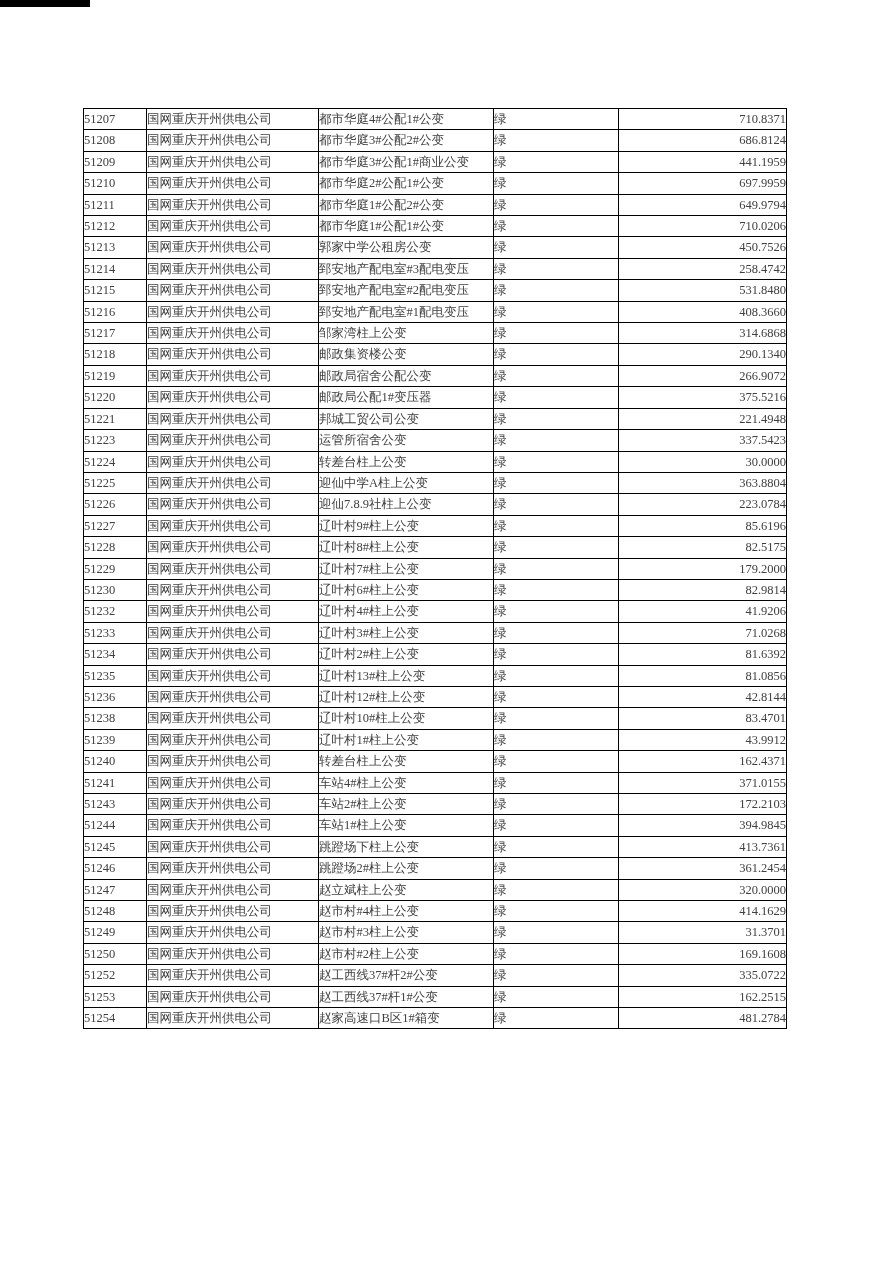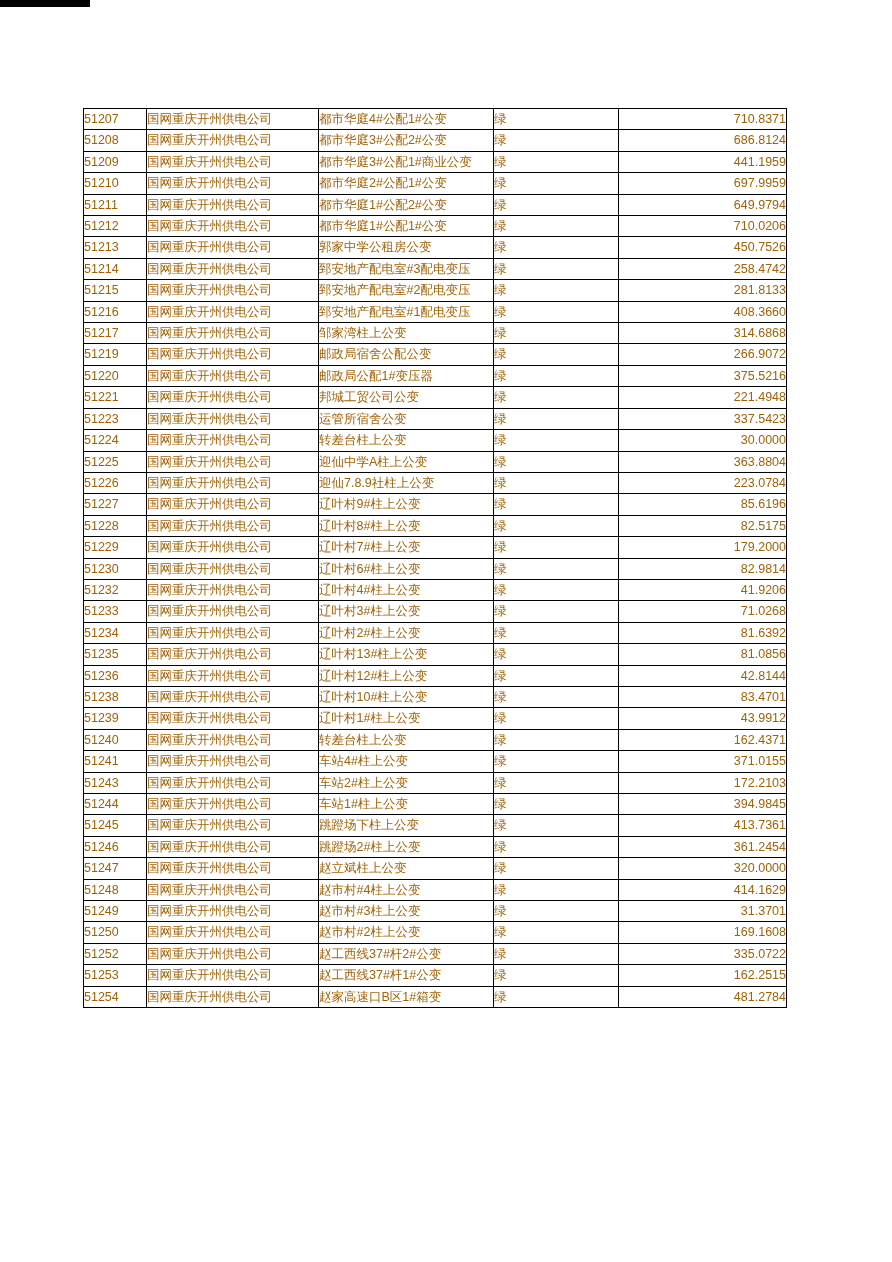--- a/index.html
+++ b/index.html
@@ -26,21 +26,22 @@
   .table-wrap {
     position: absolute;
     left: 83px;
     top: 108px;
   }
   table.data-table {
     border-collapse: collapse;
     table-layout: fixed;
     width: 703px;
     font-size: 12.5px;
-    color: #a16207;
+    color: #404040;
+    font-family: Liberation Serif, serif;
   }
   table.data-table td {
     border: 1px solid #000000;
     height: 20.4px;
     line-height: 20.4px;
     padding: 0;
     white-space: nowrap;
     overflow: visible;
     vertical-align: middle;
   }
@@ -119,35 +120,42 @@
     <td class="c-company">国网重庆开州供电公司</td>
     <td class="c-name">郅安地产配电室#3配电变压</td>
     <td class="c-status">绿</td>
     <td class="c-value">258.4742</td>
   </tr>
         <tr>
     <td class="c-id">51215</td>
     <td class="c-company">国网重庆开州供电公司</td>
     <td class="c-name">郅安地产配电室#2配电变压</td>
     <td class="c-status">绿</td>
-    <td class="c-value">281.8133</td>
+    <td class="c-value">531.8480</td>
   </tr>
         <tr>
     <td class="c-id">51216</td>
     <td class="c-company">国网重庆开州供电公司</td>
     <td class="c-name">郅安地产配电室#1配电变压</td>
     <td class="c-status">绿</td>
     <td class="c-value">408.3660</td>
   </tr>
         <tr>
     <td class="c-id">51217</td>
     <td class="c-company">国网重庆开州供电公司</td>
     <td class="c-name">邹家湾柱上公变</td>
     <td class="c-status">绿</td>
     <td class="c-value">314.6868</td>
+  </tr>
+        <tr>
+    <td class="c-id">51218</td>
+    <td class="c-company">国网重庆开州供电公司</td>
+    <td class="c-name">邮政集资楼公变</td>
+    <td class="c-status">绿</td>
+    <td class="c-value">290.1340</td>
   </tr>
         <tr>
     <td class="c-id">51219</td>
     <td class="c-company">国网重庆开州供电公司</td>
     <td class="c-name">邮政局宿舍公配公变</td>
     <td class="c-status">绿</td>
     <td class="c-value">266.9072</td>
   </tr>
         <tr>
     <td class="c-id">51220</td>

